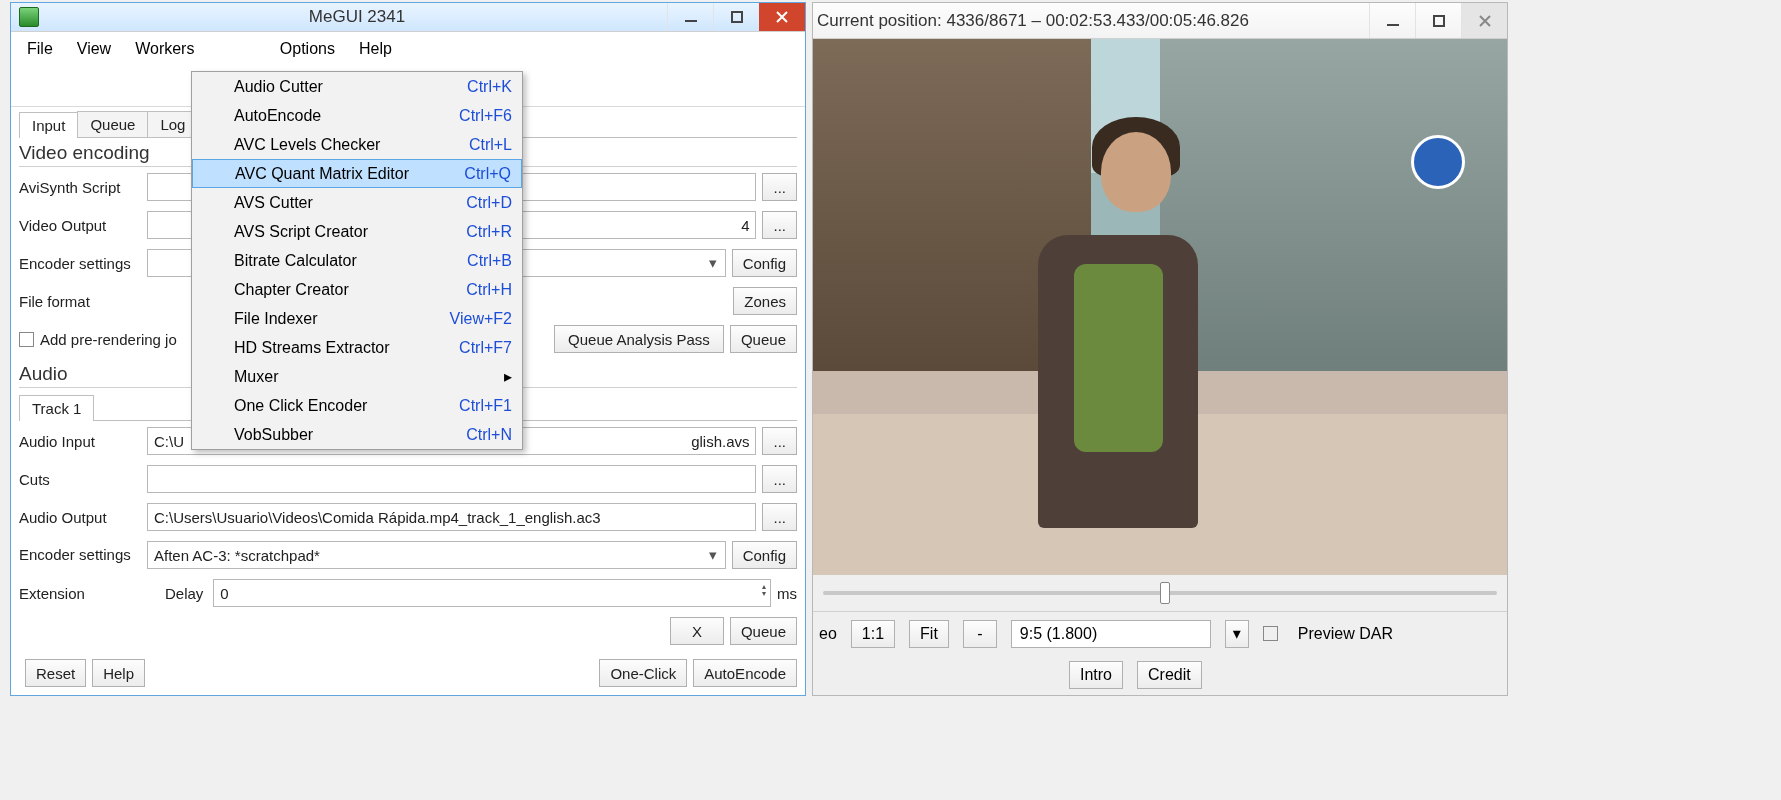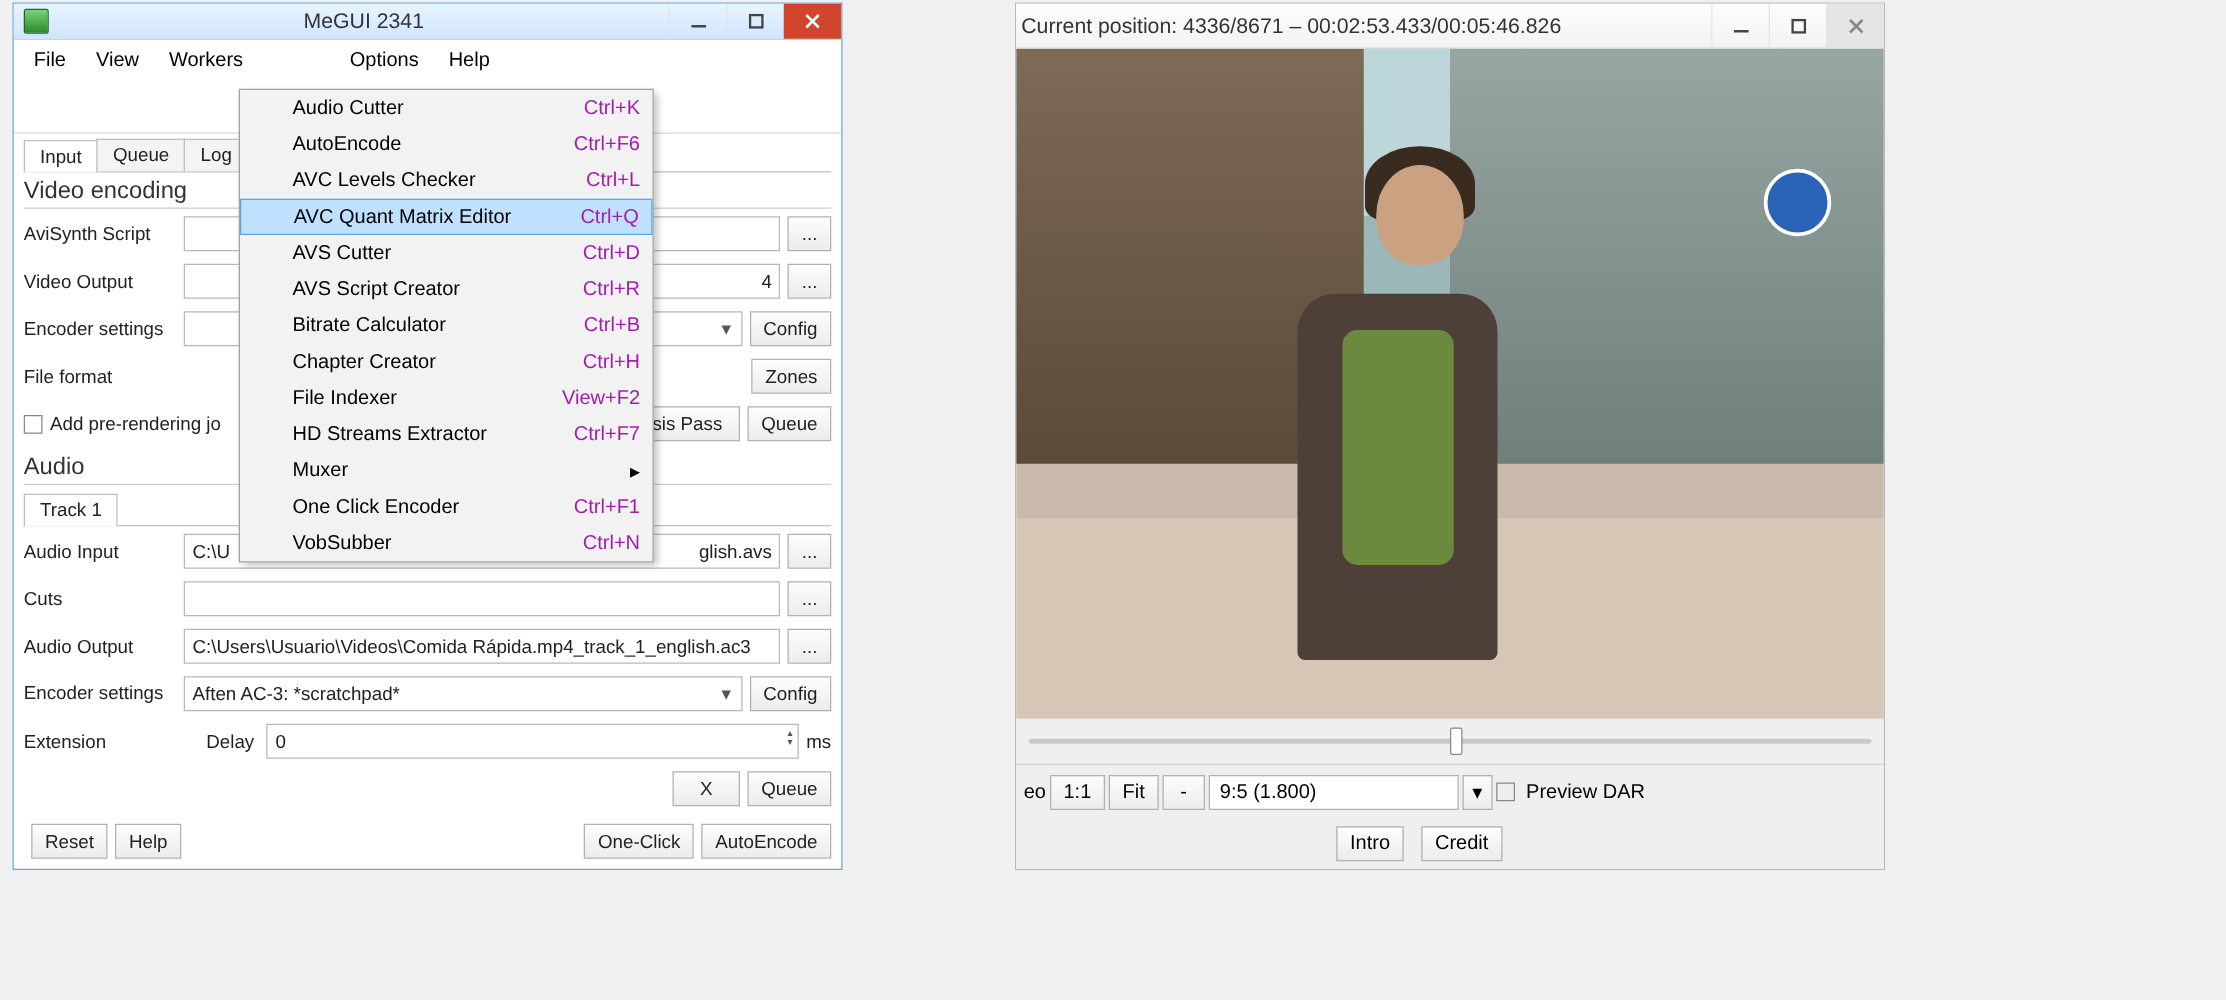--- a/index.html
+++ b/index.html
@@ -44,21 +44,21 @@
 
 
 .dropdown {
   position: absolute; top: 68px; left: 180px; width: 332px;
   background: #f2f2f2; border: 1px solid #a0a0a0; box-shadow: 3px 3px 6px rgba(0,0,0,.25);
   z-index: 50; font-size: 16px;
 }
 .dd-row { display: flex; align-items: center; height: 29px; padding: 0 10px 0 42px; position: relative; }
 .dd-row.hl { background: #bfe0ff; border: 1px solid #5aa6e6; }
 .dd-label { flex: 1; }
-.dd-short { color: #a21caf; }
+.dd-short { color: #1d4ed8; }
 .dd-sub::after { content: "▸"; position: absolute; right: 10px; }
 
 
 .client { flex: 1; padding: 4px 8px 8px; position: relative; font-size: 15px; color: #222; }
 .tabstrip { display: flex; border-bottom: 1px solid #bfbfbf; margin-bottom: 2px; }
 .tab { padding: 4px 12px; border: 1px solid #bfbfbf; border-bottom: none; background: #f4f4f4; margin-right: -1px; }
 .tab.active { background: #fff; position: relative; top: 1px; }
 
 .form-row { display: flex; align-items: center; margin: 6px 0 10px; }
 .form-row .lbl { width: 128px; }
@@ -111,34 +111,34 @@
 .person .shirt { width: 40%; height: 40%; position: absolute; top: 34%; left: 30%;
   background: #6c8a3e; border-radius: 12px; }
 .sign { position: absolute; top: 18%; right: 6%; width: 54px; height: 54px;
   background: #2b63b8; border-radius: 50%; border: 3px solid #fff; }
 
 .slider-wrap { height: 36px; display: flex; align-items: center; padding: 0 10px; background: #efefef; }
 .slider-track { flex: 1; height: 4px; background: #c8c8c8; position: relative; border-radius: 2px; }
 .slider-thumb { position: absolute; top: -9px; width: 10px; height: 22px;
   background: #fff; border: 1px solid #888; border-radius: 2px; }
 
-.toolbar2 { height: 44px; display: flex; align-items: center; padding: 0 6px; gap: 3px;
+.toolbar2 { height: 44px; display: flex; align-items: center; padding: 0 6px; gap: 14px;
   background: #efefef; border-top: 1px solid #d0d0d0; }
 .toolbar2 .btn { margin-left: 0; }
 .toolbar2 .combo2 { width: 200px; height: 28px; border: 1px solid #b0b0b0; background: #fff;
   display: flex; align-items: center; padding: 0 24px 0 8px; position: relative; }
 .toolbar2 .combo2-caret { width: 24px; height: 28px; border: 1px solid #b0b0b0;
   background: linear-gradient(#fdfdfd,#ececec); display: flex; align-items: center; justify-content: center; }
 .toolbar3 { height: 40px; display: flex; align-items: center; gap: 8px;
   background: #efefef; padding-left: 250px; }
 </style>
 </head>
 <body>
 
-<div id="megui" class="win" style="left:10px; top:2px; width:664px; height:694px;">
+<div id="megui" class="win" style="left:10px; top:2px; width:796px; height:694px;">
   <div class="titlebar blue">
     <div class="title-icon"></div>
     <div class="title-text">MeGUI 2341</div>
     <div class="win-btns">
       <div class="win-btn">
         <svg viewBox="0 0 12 12">
             <rect y="9" width="12" height="2" fill="#444"></rect>
           </svg>
       </div>
       <div class="win-btn">

